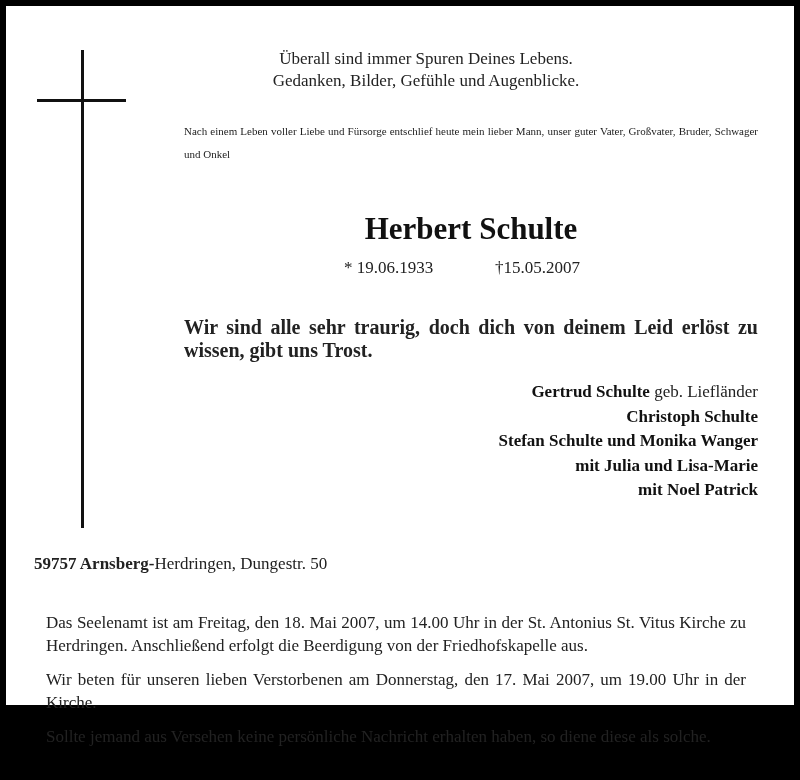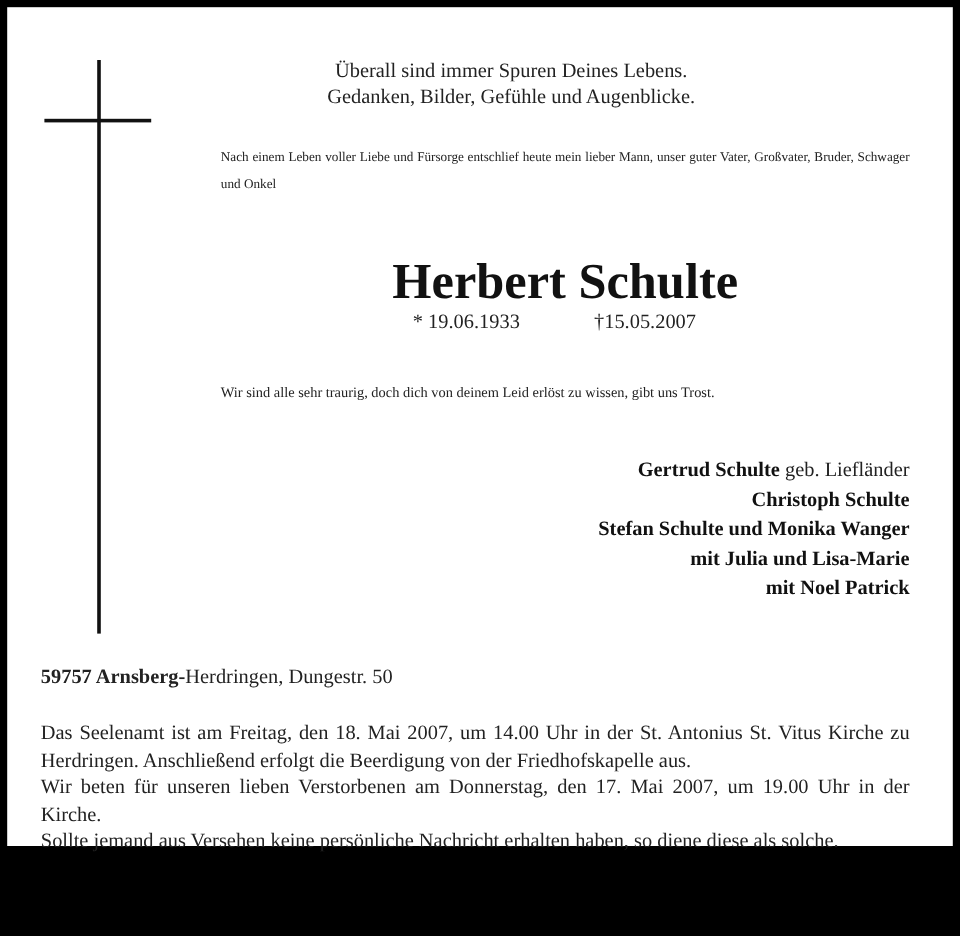--- a/index.html
+++ b/index.html
@@ -6,31 +6,31 @@
   body { width: 800px; height: 780px; position: relative; overflow: hidden; }
   .frame {
     position: absolute; left: 6px; top: 6px; width: 788px; height: 699px;
     background: #fff;
   }
   .serif { font-family: "Liberation Serif", "DejaVu Serif", serif; color: #222; }
   .cross-v { position: absolute; left: 75px; top: 44px; width: 3px; height: 478px; background: #111; }
   .cross-h { position: absolute; left: 31px; top: 93px; width: 89px; height: 3px; background: #111; }
   .motto { position: absolute; left: 180px; top: 42px; width: 480px; text-align: center; font-size: 17px; line-height: 22px; }
   .intro { position: absolute; left: 178px; top: 114px; width: 574px; font-size: 11px; line-height: 23px; text-align: justify; }
-  .name { position: absolute; left: 178px; top: 205px; width: 574px; text-align: center; font-size: 42px; font-weight: bold; color: #111; }
+  .name { position: absolute; left: 178px; top: 205px; width: 574px; text-align: center; font-size: 31px; font-weight: bold; color: #111; }
   .dates { position: absolute; left: 178px; top: 252px; width: 574px; font-size: 17px; }
   .dates .born { position: absolute; left: 160px; }
   .dates .died { position: absolute; left: 311px; }
-  .sorrow { position: absolute; left: 178px; top: 310px; width: 574px; font-size: 12px; line-height: 23px; text-align: justify; text-align-last: left; }
+  .sorrow { position: absolute; left: 178px; top: 310px; width: 574px; font-size: 20px; line-height: 23px; text-align: justify; text-align-last: left; font-weight: bold; }
   .mourners { position: absolute; left: 178px; top: 374px; width: 574px; font-size: 17px; line-height: 24.5px; text-align: right; }
   .mourners .b { font-weight: bold; color: #111; }
   .address { position: absolute; left: 28px; top: 548px; font-size: 17px; }
   .address .b { font-weight: bold; margin-top: 24px; }
   .notice { position: absolute; left: 28px; top: 594px; width: 724px; font-size: 17px; line-height: 22.6px; }
-  .notice p { margin: 0; text-align: justify; }
+  .notice p { margin: 12px; text-align: justify; }
   .notice p.last { text-align-last: left; }
 </style>
 </head>
 <body>
 
 <div class="frame">
   <div>
     <div class="cross-v"></div>
     <div class="cross-h"></div>
   </div>

